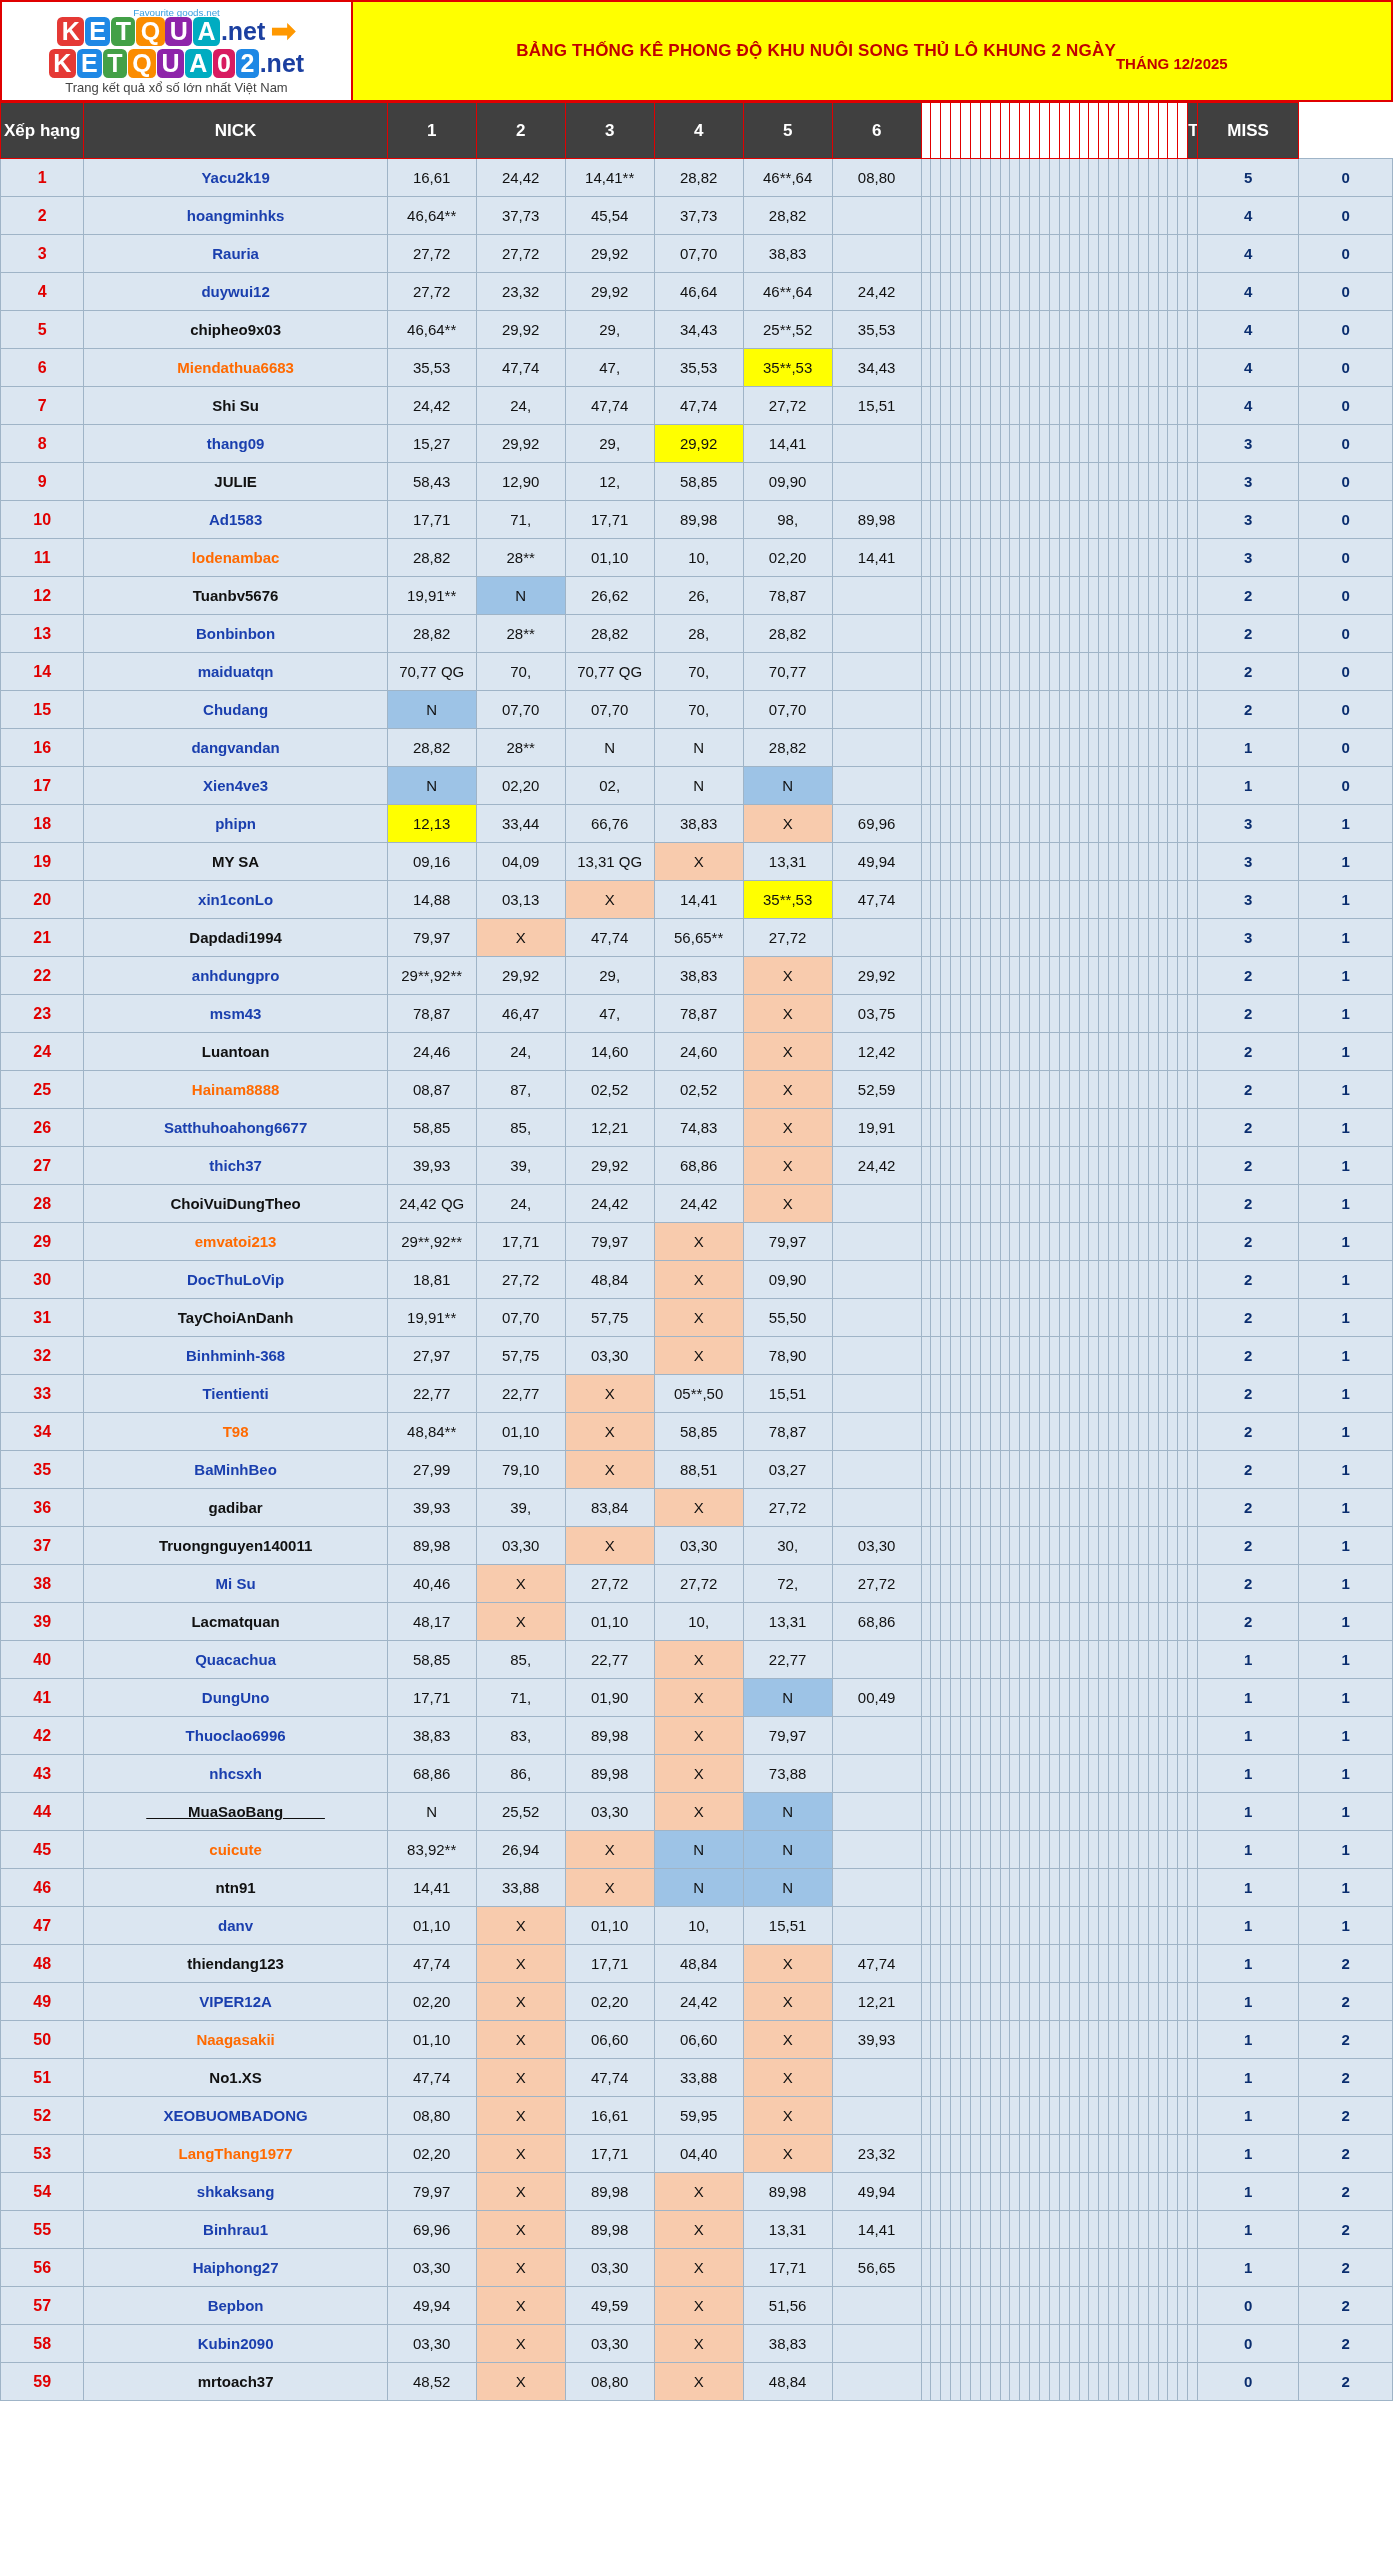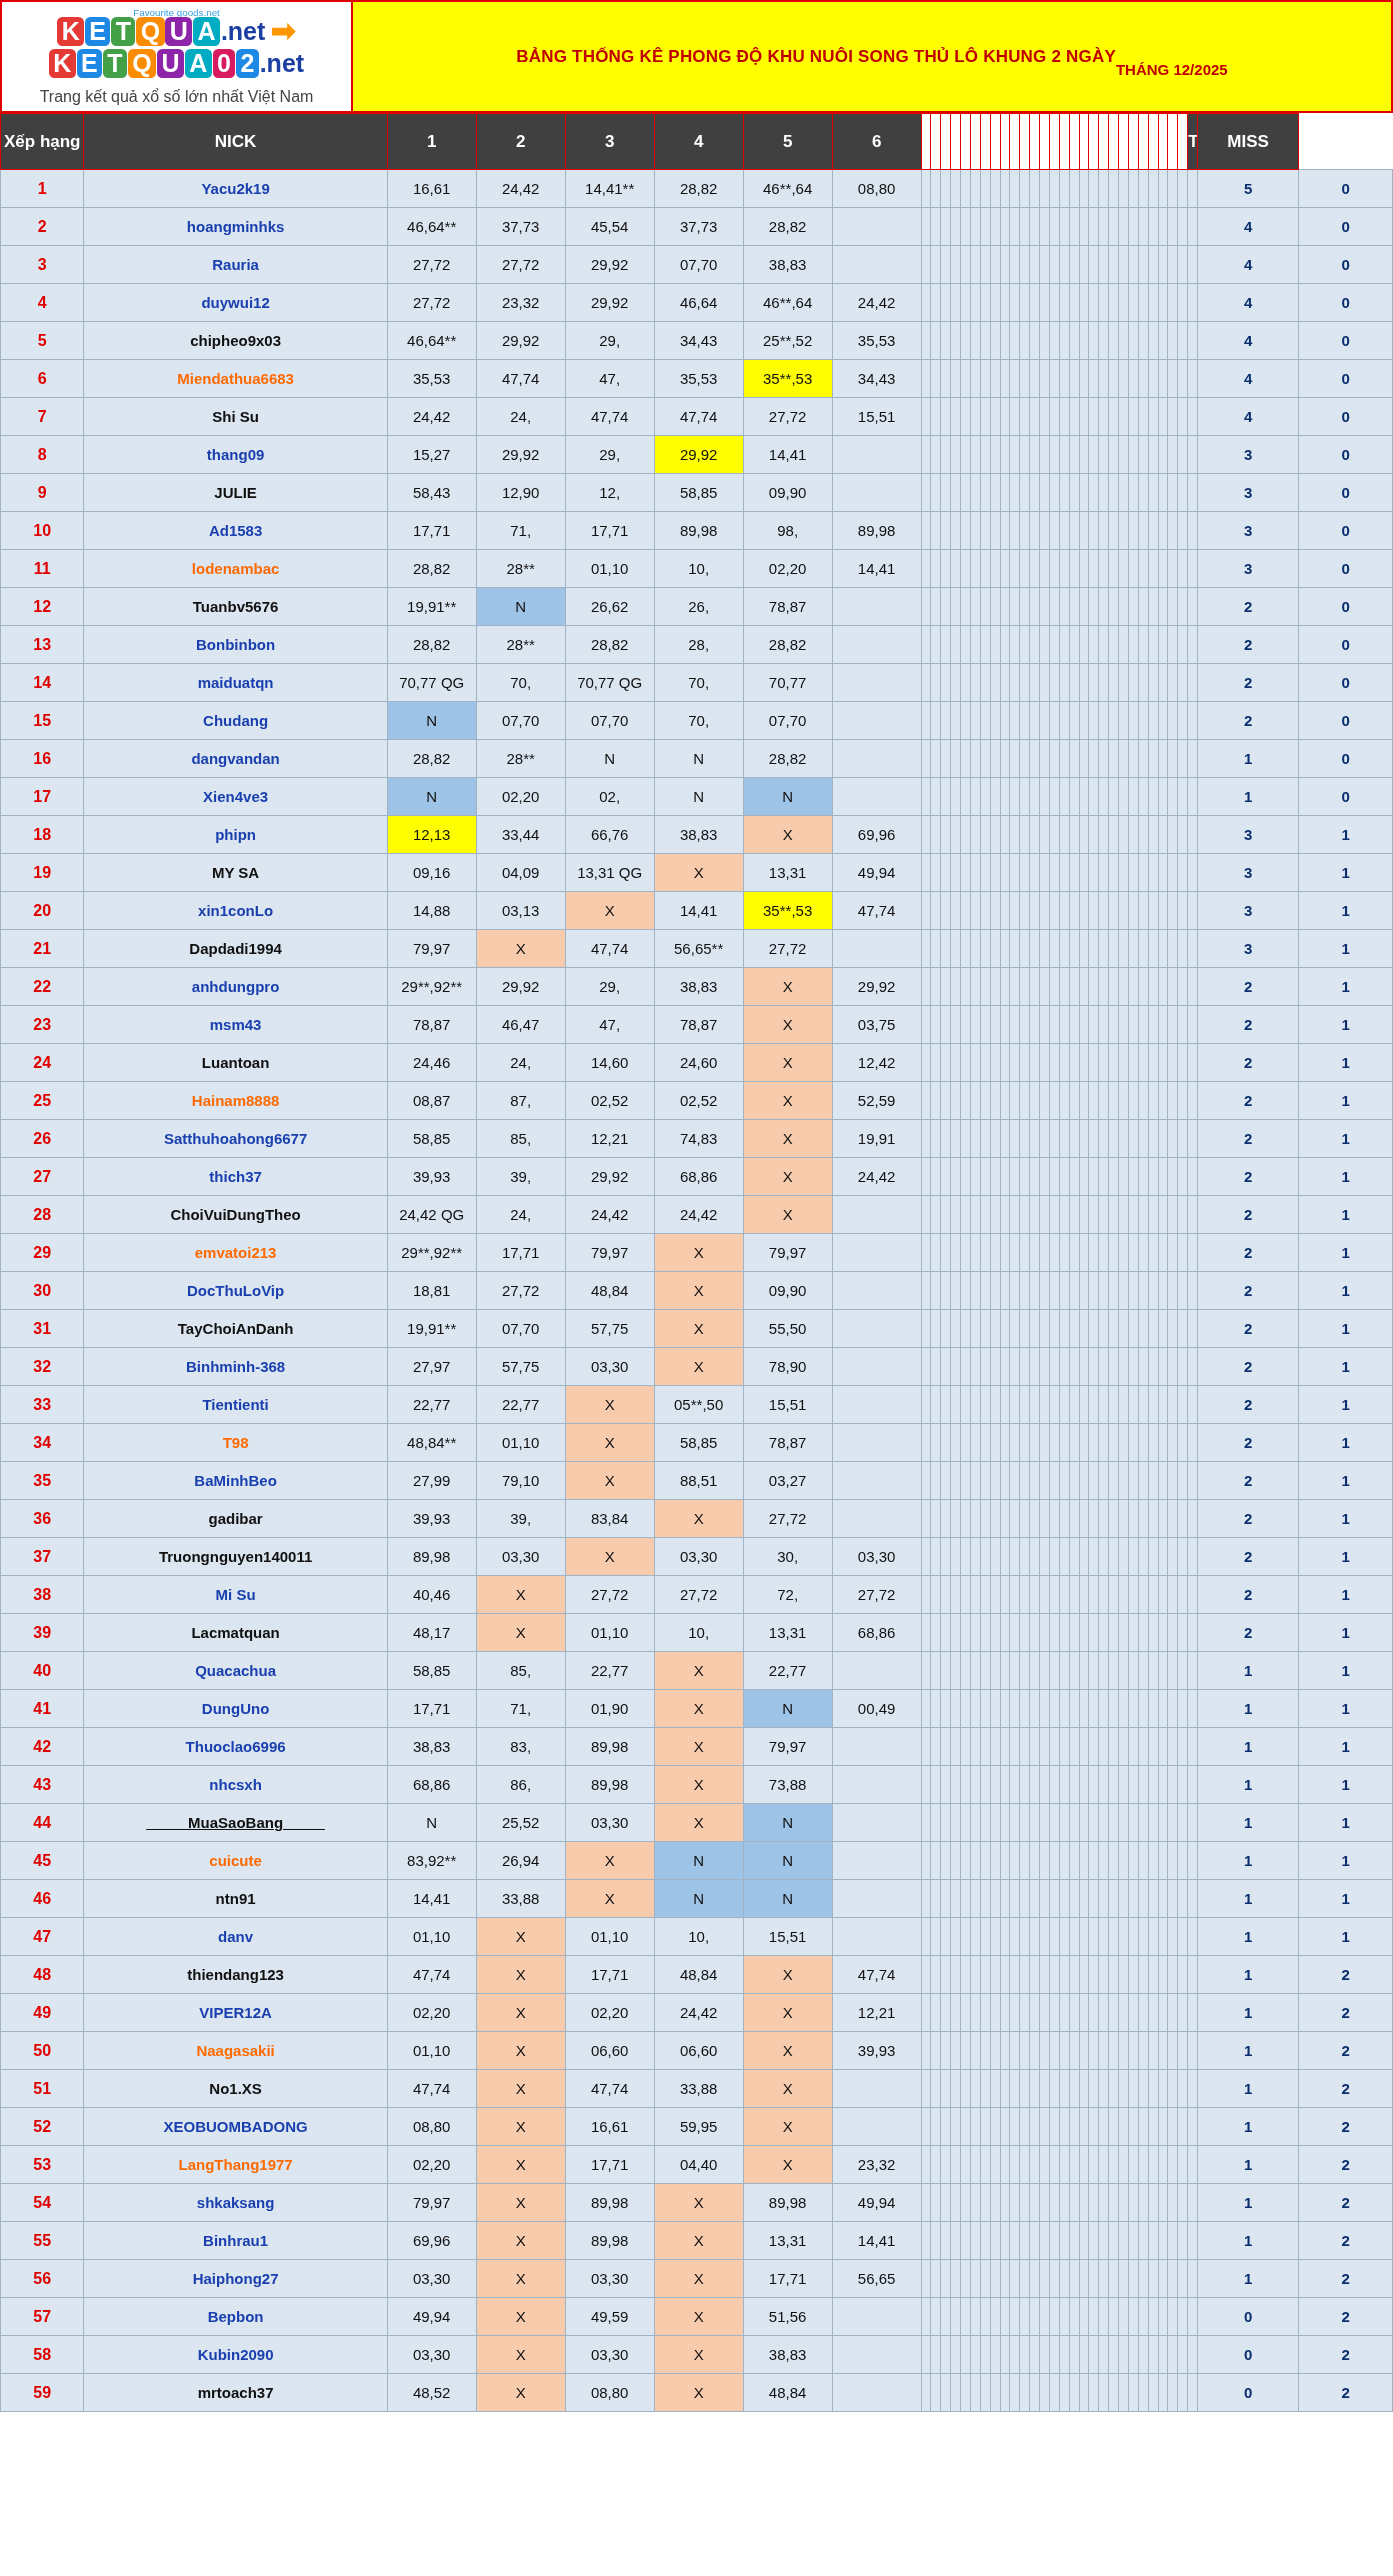--- a/index.html
+++ b/index.html
@@ -9,21 +9,21 @@
   .logo-cell{width:351px;box-sizing:border-box;border-right:2.7px solid #e00000;background:#fff;
              display:flex;flex-direction:column;align-items:center;justify-content:center;padding:5.3px 0;}
   .logo-row{display:flex;align-items:center;justify-content:space-between;gap:5.3px;}
   .logo-word{font-weight:bold;font-size:27.6px;letter-spacing:0px;}
   .lb{display:inline-block;color:#fff;padding:0.9px 4.4px;border-radius:5.3px;margin-right:0.9px;font-size:25px;line-height:27px;}
   .c1{background:#e53935}.c2{background:#1e88e5}.c3{background:#43a047}.c4{background:#fb8c00}
   .c5{background:#8e24aa}.c6{background:#00acc1}.c7{background:#d81b60}
   .net{color:#1b3fa0;font-weight:bold;font-size:25px;}
   .arrow{color:#ff9800;font-size:30px;font-weight:bold;line-height:18px;}
   .fav{color:#3aa0e0;font-size:9.8px;margin-bottom:-3.6px;}
-  .slogan{color:#444;font-size:16px;margin-top:9px;}
+  .slogan{color:#444;font-size:13px;margin-top:1px;}
   .title-cell{flex:1;background:#ffff00;display:flex;flex-direction:row;align-items:center;justify-content:center;
               text-align:center;padding:7.1px 3.6px;}
   .title1{color:#c00000;font-weight:bold;font-size:17px;letter-spacing:0.2px;}
   .title2{color:#c00000;font-weight:bold;font-size:15px;margin-top:25px;}
   table{border-collapse:collapse;width:1393px;table-layout:fixed;}
   th,td{border:0.9px solid #9fb4c7;font-size:15px;text-align:center;height:37px;padding:0;
         white-space:nowrap;overflow:hidden;}
   thead th{background:#404040;color:#ffffff;font-weight:bold;font-size:17px;height:55px;border:0.9px solid #e10000;}
   thead th.hdr-nick{color:#ffffff;}
   .colhide{background:#ffffff;border:0.9px solid #e10000;}

